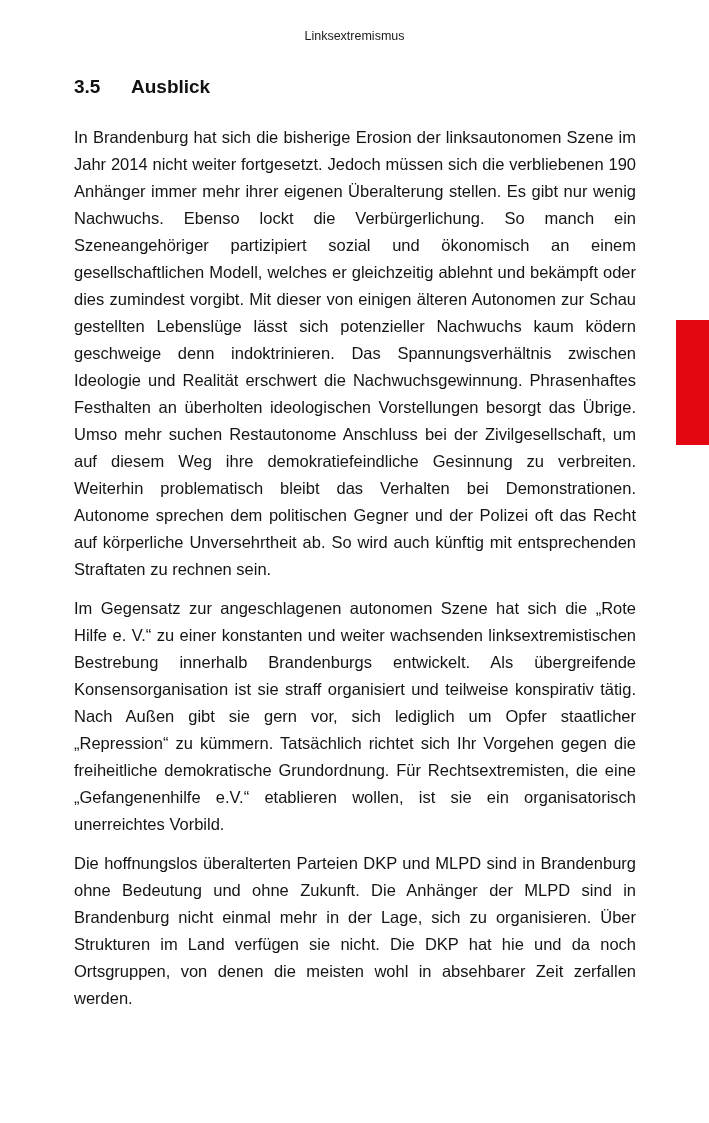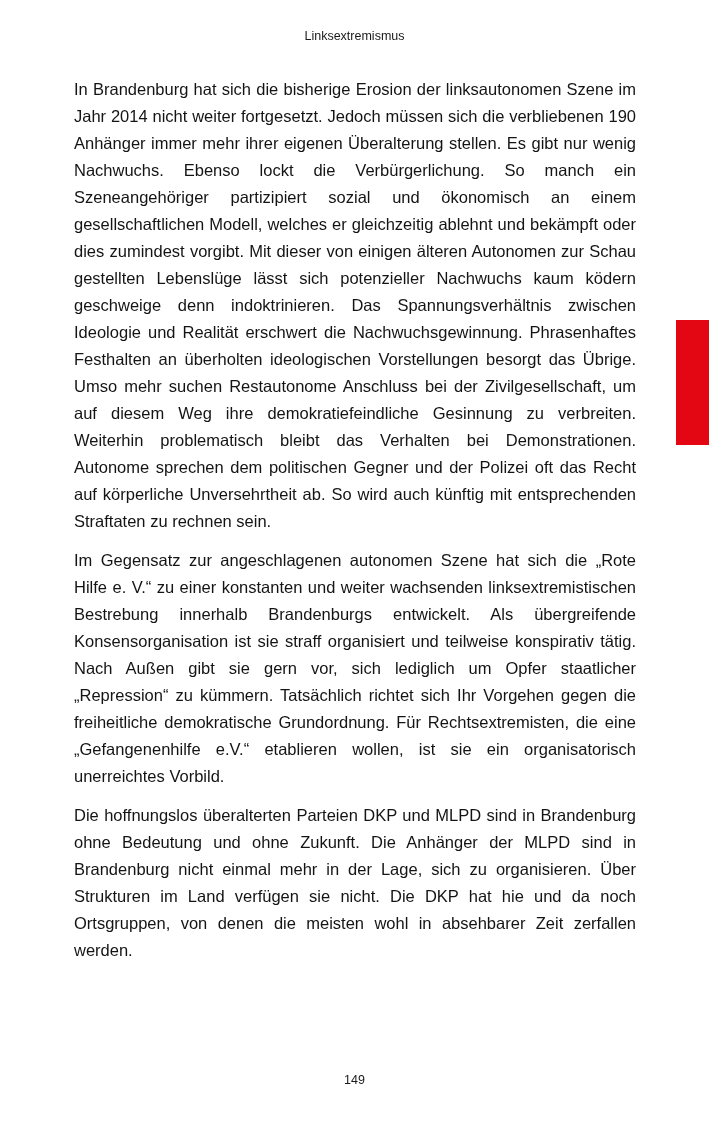--- a/index.html
+++ b/index.html
@@ -73,23 +73,26 @@
 </head>
 <body>
 
 <div class="page">
 
   <div class="running-header">Linksextremismus</div>
 
   <div class="chapter-tab" style="background: rgb(227, 6, 19);"></div>
 
   <div class="content">
+    <h1 class="section-heading">
+      <span class="section-number">3.5</span>
+      <span class="section-title">Ausblick</span>
+    </h1>
 
     <div class="body-text">
       <p>In Brandenburg hat sich die bisherige Erosion der linksautonomen Szene im Jahr 2014 nicht weiter fortgesetzt. Jedoch müssen sich die verbliebenen 190 Anhänger immer mehr ihrer eigenen Überalterung stellen. Es gibt nur wenig Nachwuchs. Ebenso lockt die Verbürgerlichung. So manch ein Szeneangehöriger partizipiert sozial und ökonomisch an einem gesellschaftlichen Modell, welches er gleichzeitig ablehnt und bekämpft oder dies zumindest vorgibt. Mit dieser von einigen älteren Autonomen zur Schau gestellten Lebenslüge lässt sich potenzieller Nachwuchs kaum ködern geschweige denn indoktrinieren. Das Spannungsverhältnis zwischen Ideologie und Realität erschwert die Nachwuchsgewinnung. Phrasenhaftes Festhalten an überholten ideologischen Vorstellungen besorgt das Übrige. Umso mehr suchen Restautonome Anschluss bei der Zivilgesellschaft, um auf diesem Weg ihre demokratiefeindliche Gesinnung zu verbreiten. Weiterhin problematisch bleibt das Verhalten bei Demonstrationen. Autonome sprechen dem politischen Gegner und der Polizei oft das Recht auf körperliche Unversehrtheit ab. So wird auch künftig mit entsprechenden Straftaten zu rechnen sein.</p>
       <p>Im Gegensatz zur angeschlagenen autonomen Szene hat sich die „Rote Hilfe e. V.“ zu einer konstanten und weiter wachsenden linksextremistischen Bestrebung innerhalb Brandenburgs entwickelt. Als übergreifende Konsensorganisation ist sie straff organisiert und teilweise konspirativ tätig. Nach Außen gibt sie gern vor, sich lediglich um Opfer staatlicher „Repression“ zu kümmern. Tatsächlich richtet sich Ihr Vorgehen gegen die freiheitliche demokratische Grundordnung. Für Rechtsextremisten, die eine „Gefangenenhilfe e.V.“ etablieren wollen, ist sie ein organisatorisch unerreichtes Vorbild.</p>
       <p>Die hoffnungslos überalterten Parteien DKP und MLPD sind in Brandenburg ohne Bedeutung und ohne Zukunft. Die Anhänger der MLPD sind in Brandenburg nicht einmal mehr in der Lage, sich zu organisieren. Über Strukturen im Land verfügen sie nicht. Die DKP hat hie und da noch Ortsgruppen, von denen die meisten wohl in absehbarer Zeit zerfallen werden.</p>
     </div>
   </div>
 
-  <div class="page-number">149</div>
 
 </div>
 
 </body></html>

